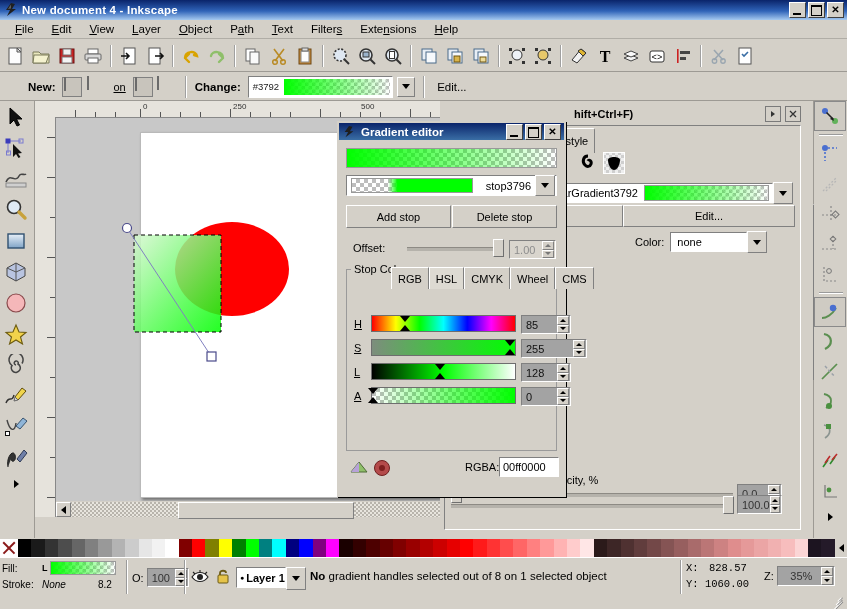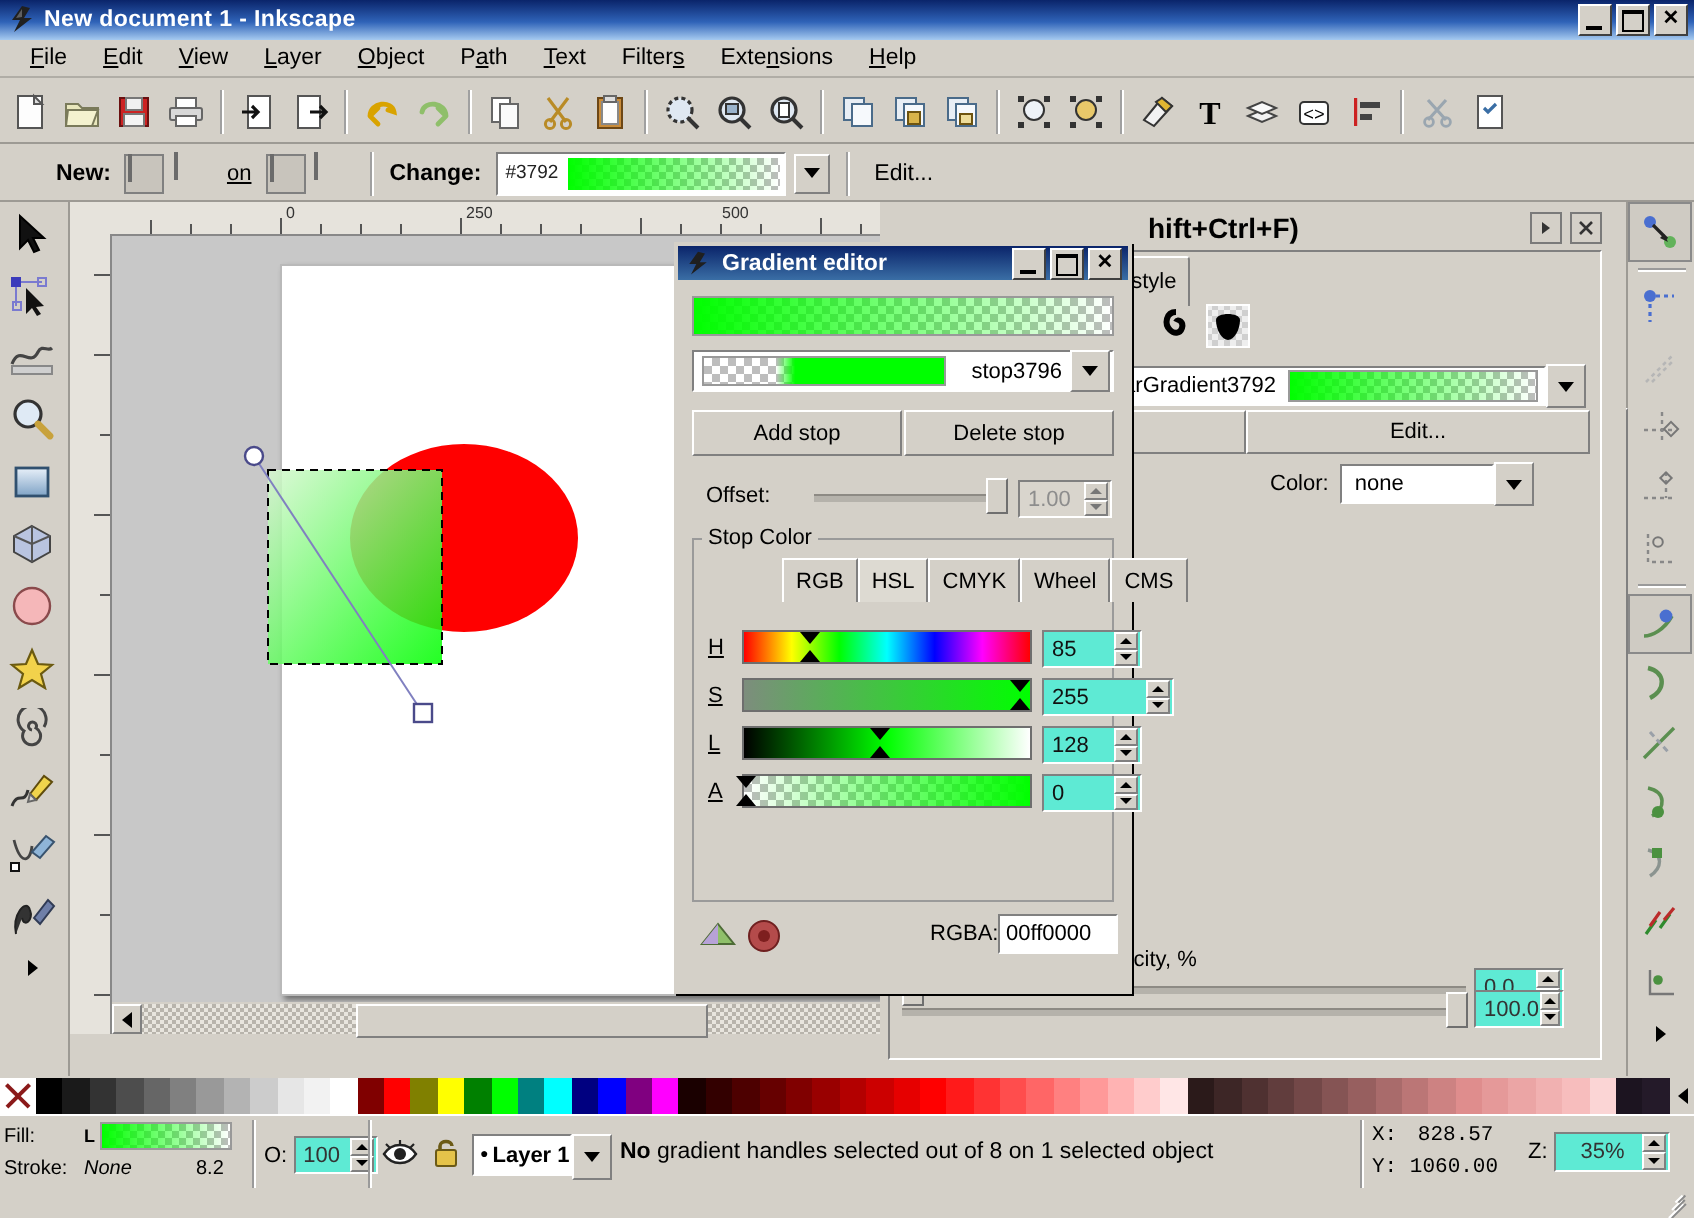--- a/index.html
+++ b/index.html
@@ -91,35 +91,35 @@
       background-size:4px 4px;background-position:0 0,2px 2px;}
   .tri{width:0;height:0;}
   .tri-l{border-top:4px solid transparent;border-bottom:4px solid transparent;border-right:5px solid #000;}
   .tri-r{border-top:4px solid transparent;border-bottom:4px solid transparent;border-left:5px solid #000;}
   .tri-u{border-left:4px solid transparent;border-right:4px solid transparent;border-bottom:5px solid #000;}
   .tri-d{border-left:4px solid transparent;border-right:4px solid transparent;border-top:5px solid #000;}
 
   
   #dock{position:absolute;left:440px;top:101px;width:373px;height:437px;background:#d4d0c8;}
   #dockhdr{position:absolute;left:4px;top:4px;width:357px;height:18px;display:flex;align-items:center;
-    font-weight:bold;font-size:14px;color:#000;}
+    font-weight:bold;font-size:11px;color:#000;}
   #dockhdr .hbtn{width:14px;height:14px;border:1px solid #7a7a7a;background:#d4d0c8;display:flex;align-items:center;justify-content:center;font-size:8px;margin-left:4px;}
   .dockpanel{position:absolute;left:4px;top:24px;width:357px;height:405px;background:#d4d0c8;border:1px solid #808080;border-right-color:#fff;border-bottom-color:#fff;box-sizing:border-box;}
   .tabrow{position:absolute;left:2px;top:2px;display:flex;}
   .tabitem{height:20px;padding:2px 6px;display:flex;align-items:center;gap:4px;font-size:11px;
     background:#d4d0c8;border:1px solid #fff;border-right-color:#808080;border-bottom:none;border-radius:2px 2px 0 0;}
   .tabitem.sel{background:#dfdbd3;}
   .typerow{position:absolute;left:2px;top:26px;display:flex;align-items:center;gap:4px;}
   .tbx{width:22px;height:22px;border:1px solid #7d7d7d;box-sizing:border-box;}
   .tbx.on{background:#cfcbc3;box-shadow:inset 0 0 0 1px #fff;}
   .row{position:absolute;display:flex;align-items:center;}
   .combo{display:flex;align-items:center;height:20px;background:#fff;border:1px solid #808080;border-right-color:#fff;border-bottom-color:#fff;box-sizing:border-box;}
   .btnx{background:#d4d0c8;border-top:1px solid #fff;border-left:1px solid #fff;border-right:1px solid #808080;border-bottom:1px solid #808080;
      display:flex;align-items:center;justify-content:center;font-size:11px;box-sizing:border-box;}
-  .spin{display:flex;align-items:center;height:19px;background:#5eead4;border:1px solid #808080;border-right-color:#fff;border-bottom-color:#fff;box-sizing:border-box;}
+  .spin{display:flex;align-items:center;height:19px;background:#a3a3a3;border:1px solid #808080;border-right-color:#fff;border-bottom-color:#fff;box-sizing:border-box;}
   .spin .val{flex:1;text-align:left;padding-left:4px;font-size:11px;color:#333;}
   .spbtns{display:flex;flex-direction:column;width:12px;height:17px;margin-right:1px;}
   .spb{flex:1;background:#d4d0c8;border-top:1px solid #fff;border-left:1px solid #fff;border-right:1px solid #808080;border-bottom:1px solid #808080;
        display:flex;align-items:center;justify-content:center;box-sizing:border-box;}
   .slider{position:relative;height:16px;display:flex;align-items:center;}
   .sl-track{position:absolute;left:0;right:0;top:7px;height:3px;background:#b5b2ab;border-top:1px solid #8d8a84;}
   .sl-knob{position:absolute;width:9px;height:16px;background:#d4d0c8;border-top:1px solid #fff;border-left:1px solid #fff;border-right:1px solid #6f6f6f;border-bottom:1px solid #6f6f6f;}
 
   
   #gedit{position:absolute;left:337px;top:121px;width:229px;height:376px;background:#d4d0c8;
@@ -166,21 +166,21 @@
 
 <div id="app">
 
   <div id="titlebar">
     <span class="tbicon">
       <svg width="16" height="16" viewBox="0 0 16 16">
         <path d="M8 1 L3 8 L7 8 L4 14 L13 7 L9 7 L12 2 Z" fill="#202020"></path>
         <path d="M8 2.5 L5 7 L8 6.5 Z" fill="#5f5f5f"></path>
       </svg>
     </span>
-    <span class="ttl">New document 1 - Inkscape</span>
+    <span class="ttl">New document 4 - Inkscape</span>
     <span class="winbtns">
       <span class="winbtn wb-min">
           <i></i>
         </span>
       <span class="winbtn wb-max">
           <i></i>
         </span>
       <span class="winbtn wb-close">✕</span>
     </span>
   </div>
@@ -833,21 +833,21 @@
           </span>
         <span class="spb">
             <span class="tri tri-d" style="border-top-width:3px;border-left-width:3px;border-right-width:3px;border-top-color:#777"></span>
           </span>
         </span>
     </div>
 
     <div class="groupbox" style="left:7px;top:146px;width:211px;height:182px;"></div>
     <div class="gblabel" style="left:12px;top:140px;">Stop Color</div>
 
-    <div style="position:absolute;left:13px;top:156px;display:flex;padding-left:39px;">
+    <div style="position:absolute;left:13px;top:144px;display:flex;padding-left:39px;">
       <span class="ctab">RGB</span>
       <span class="ctab sel">HSL</span>
       <span class="ctab">CMYK</span>
       <span class="ctab">Wheel</span>
       <span class="ctab">CMS</span>
     </div>
 
     <div style="position:absolute;left:15px;top:195px;font-size:11px;text-decoration:underline;">H</div>
     <div class="cslider" style="position:absolute;left:32px;top:192px;width:145px;
       background:linear-gradient(90deg,#f00,#ff0,#0f0,#0ff,#00f,#f0f,#f00);">

